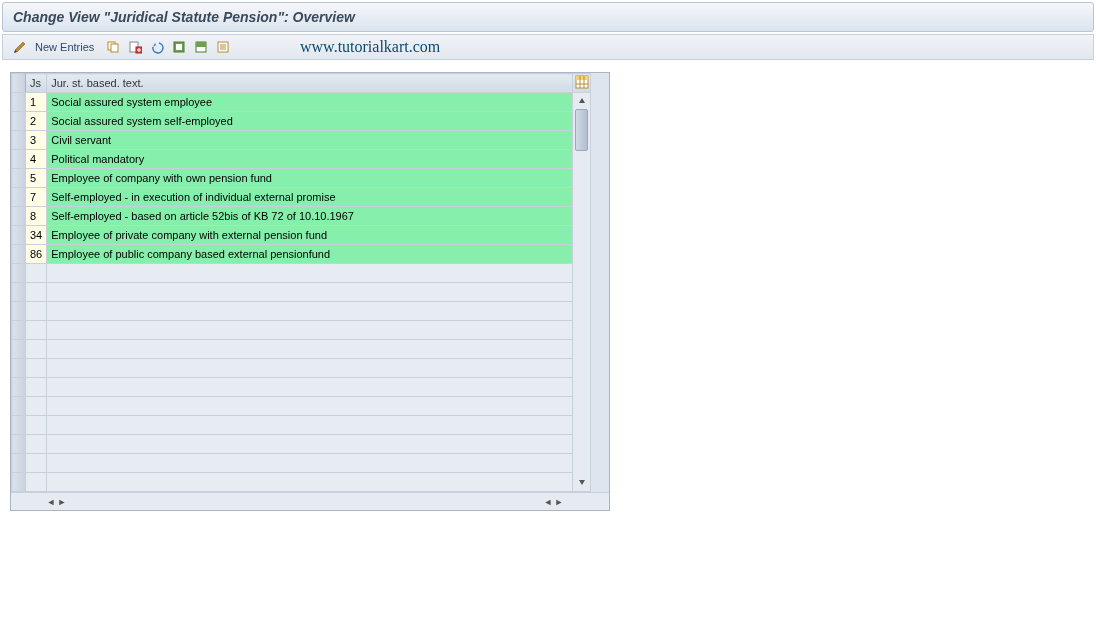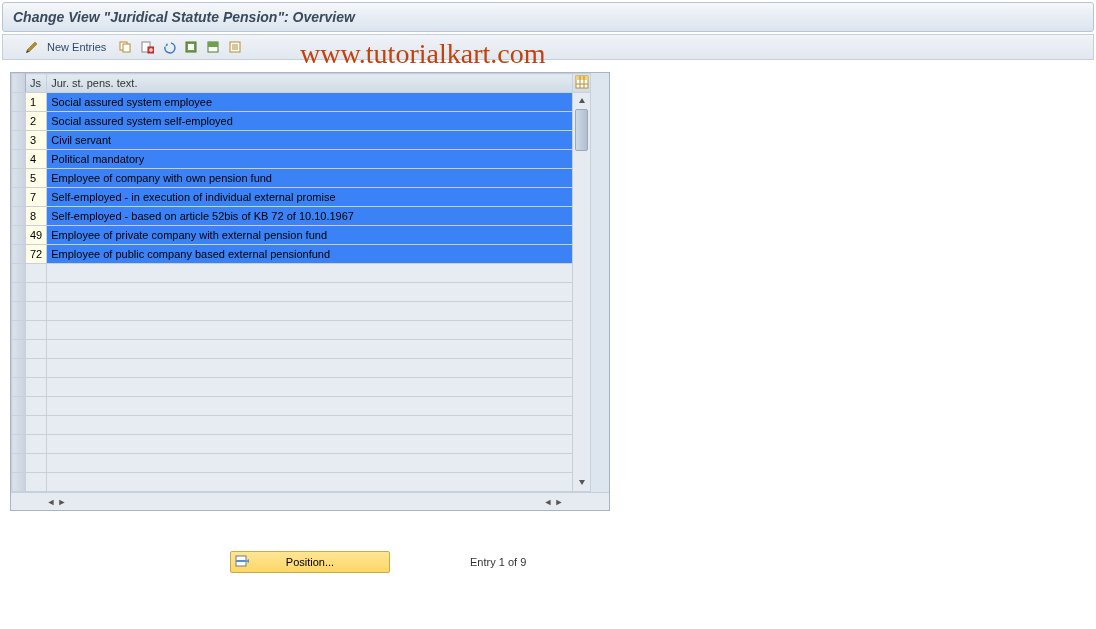--- a/index.html
+++ b/index.html
@@ -21,21 +21,21 @@
     }
     .title-bar h1 {
       font-size: 14px;
       font-style: italic;
       font-weight: bold;
       color: #3a4a5c;
     }
     .toolbar {
       background: linear-gradient(to bottom, #f0f3f7 0%, #e2e8ef 100%);
       border: 1px solid #c5d0dd;
-      padding: 3px 20px;
+      padding: 3px 8px;
       margin: 2px;
       display: flex;
       align-items: center;
       gap: 4px;
     }
     .tb-icon {
       width: 18px;
       height: 18px;
       display: inline-flex;
       align-items: center;
@@ -43,22 +43,22 @@
       cursor: pointer;
       border: 1px solid transparent;
       border-radius: 2px;
     }
     .tb-text {
       color: #2b4a6f;
       padding: 0 6px 0 2px;
       cursor: pointer;
     }
     .watermark {
-      color: #c2410c;
-      font-size: 28px;
+      color: #0c4a6e;
+      font-size: 16px;
       position: absolute;
       left: 300px;
       top: 38px;
       pointer-events: none;
       font-family: "Times New Roman", serif;
     }
     .content-area {
       padding: 10px;
       position: relative;
     }
@@ -91,21 +91,21 @@
       width: 14px;
       background: linear-gradient(to right, #dce3eb, #c8d2de);
       border-right: 1px solid #a8b4c4;
     }
     .row-sel {
       background: linear-gradient(to right, #dce3eb, #c8d2de);
       width: 14px;
       cursor: pointer;
     }
     .js-col { width: 16px; background: #fffde6; }
-    .text-col { background: #3b82f6; }
+    .text-col { background: #86efac; }
     .empty-row .js-col, .empty-row .text-col { background: #e7ecf2; }
     .grid-icon-th {
       width: 18px !important;
       text-align: center;
       padding: 1px;
     }
     .hscroll-area {
       height: 18px;
       background: #e6ebf1;
       display: flex;
@@ -224,21 +224,21 @@
 
 <div class="content-area">
   <div class="table-wrap">
     <div class="tbl-container">
       <div class="tbl-main">
         <table class="inner-table">
           <thead>
             <tr>
               <th class="sel-col"></th>
               <th class="js-col" style="background:linear-gradient(to bottom,#e3eaf1,#d0dbe6);">Js</th>
-              <th>Jur. st. pens. text.</th>
+              <th>Jur. st. based. text.</th>
               <th class="grid-icon-th">
                 <svg width="14" height="14" viewBox="0 0 14 14">
                     <rect x="1" y="1" width="12" height="12" fill="#fff" stroke="#b88c2e"></rect>
                     <rect x="1" y="1" width="12" height="4" fill="#f2d27b"></rect>
                     <line x1="5" y1="1" x2="5" y2="13" stroke="#b88c2e"></line>
                     <line x1="9" y1="1" x2="9" y2="13" stroke="#b88c2e"></line>
                     <line x1="1" y1="9" x2="13" y2="9" stroke="#b88c2e"></line>
                   </svg>
               </th>
             </tr>
@@ -289,26 +289,26 @@
                 <td class="js-col">7</td>
                 <td class="text-col">Self-employed - in execution of individual external promise</td>
               </tr>
               <tr>
                 <td class="row-sel"></td>
                 <td class="js-col">8</td>
                 <td class="text-col">Self-employed - based on article 52bis of KB 72 of 10.10.1967</td>
               </tr>
               <tr>
                 <td class="row-sel"></td>
-                <td class="js-col">49</td>
+                <td class="js-col">34</td>
                 <td class="text-col">Employee of private company with external pension fund</td>
               </tr>
               <tr>
                 <td class="row-sel"></td>
-                <td class="js-col">72</td>
+                <td class="js-col">86</td>
                 <td class="text-col">Employee of public company based external pensionfund</td>
               </tr>
               <tr class="empty-row">
                 <td class="row-sel"></td>
                 <td class="js-col"></td>
                 <td class="text-col"></td>
               </tr>
               <tr class="empty-row">
                 <td class="row-sel"></td>
                 <td class="js-col"></td>
@@ -374,26 +374,13 @@
         <span class="h-arrow">►</span>
       </div>
       <div style="flex:1"></div>
       <div class="hscroll-arrows">
         <span class="h-arrow">◄</span>
         <span class="h-arrow">►</span>
       </div>
     </div>
   </div>
 
-  <div class="status-row">
-    <div class="position-btn">
-      <span class="pb-icon">
-        <svg width="14" height="14" viewBox="0 0 14 14">
-            <rect x="1" y="2" width="10" height="10" fill="#fff" stroke="#6a7a8c"></rect>
-            <rect x="1" y="6" width="10" height="2" fill="#5b8fc7"></rect>
-            <path d="M11 7 L14 5 L14 9 Z" fill="#5b8fc7"></path>
-          </svg>
-      </span>
-      <span>Position...</span>
-    </div>
-    <span class="status-text">Entry 1 of 9</span>
-  </div>
 </div>
 
 </body></html>

